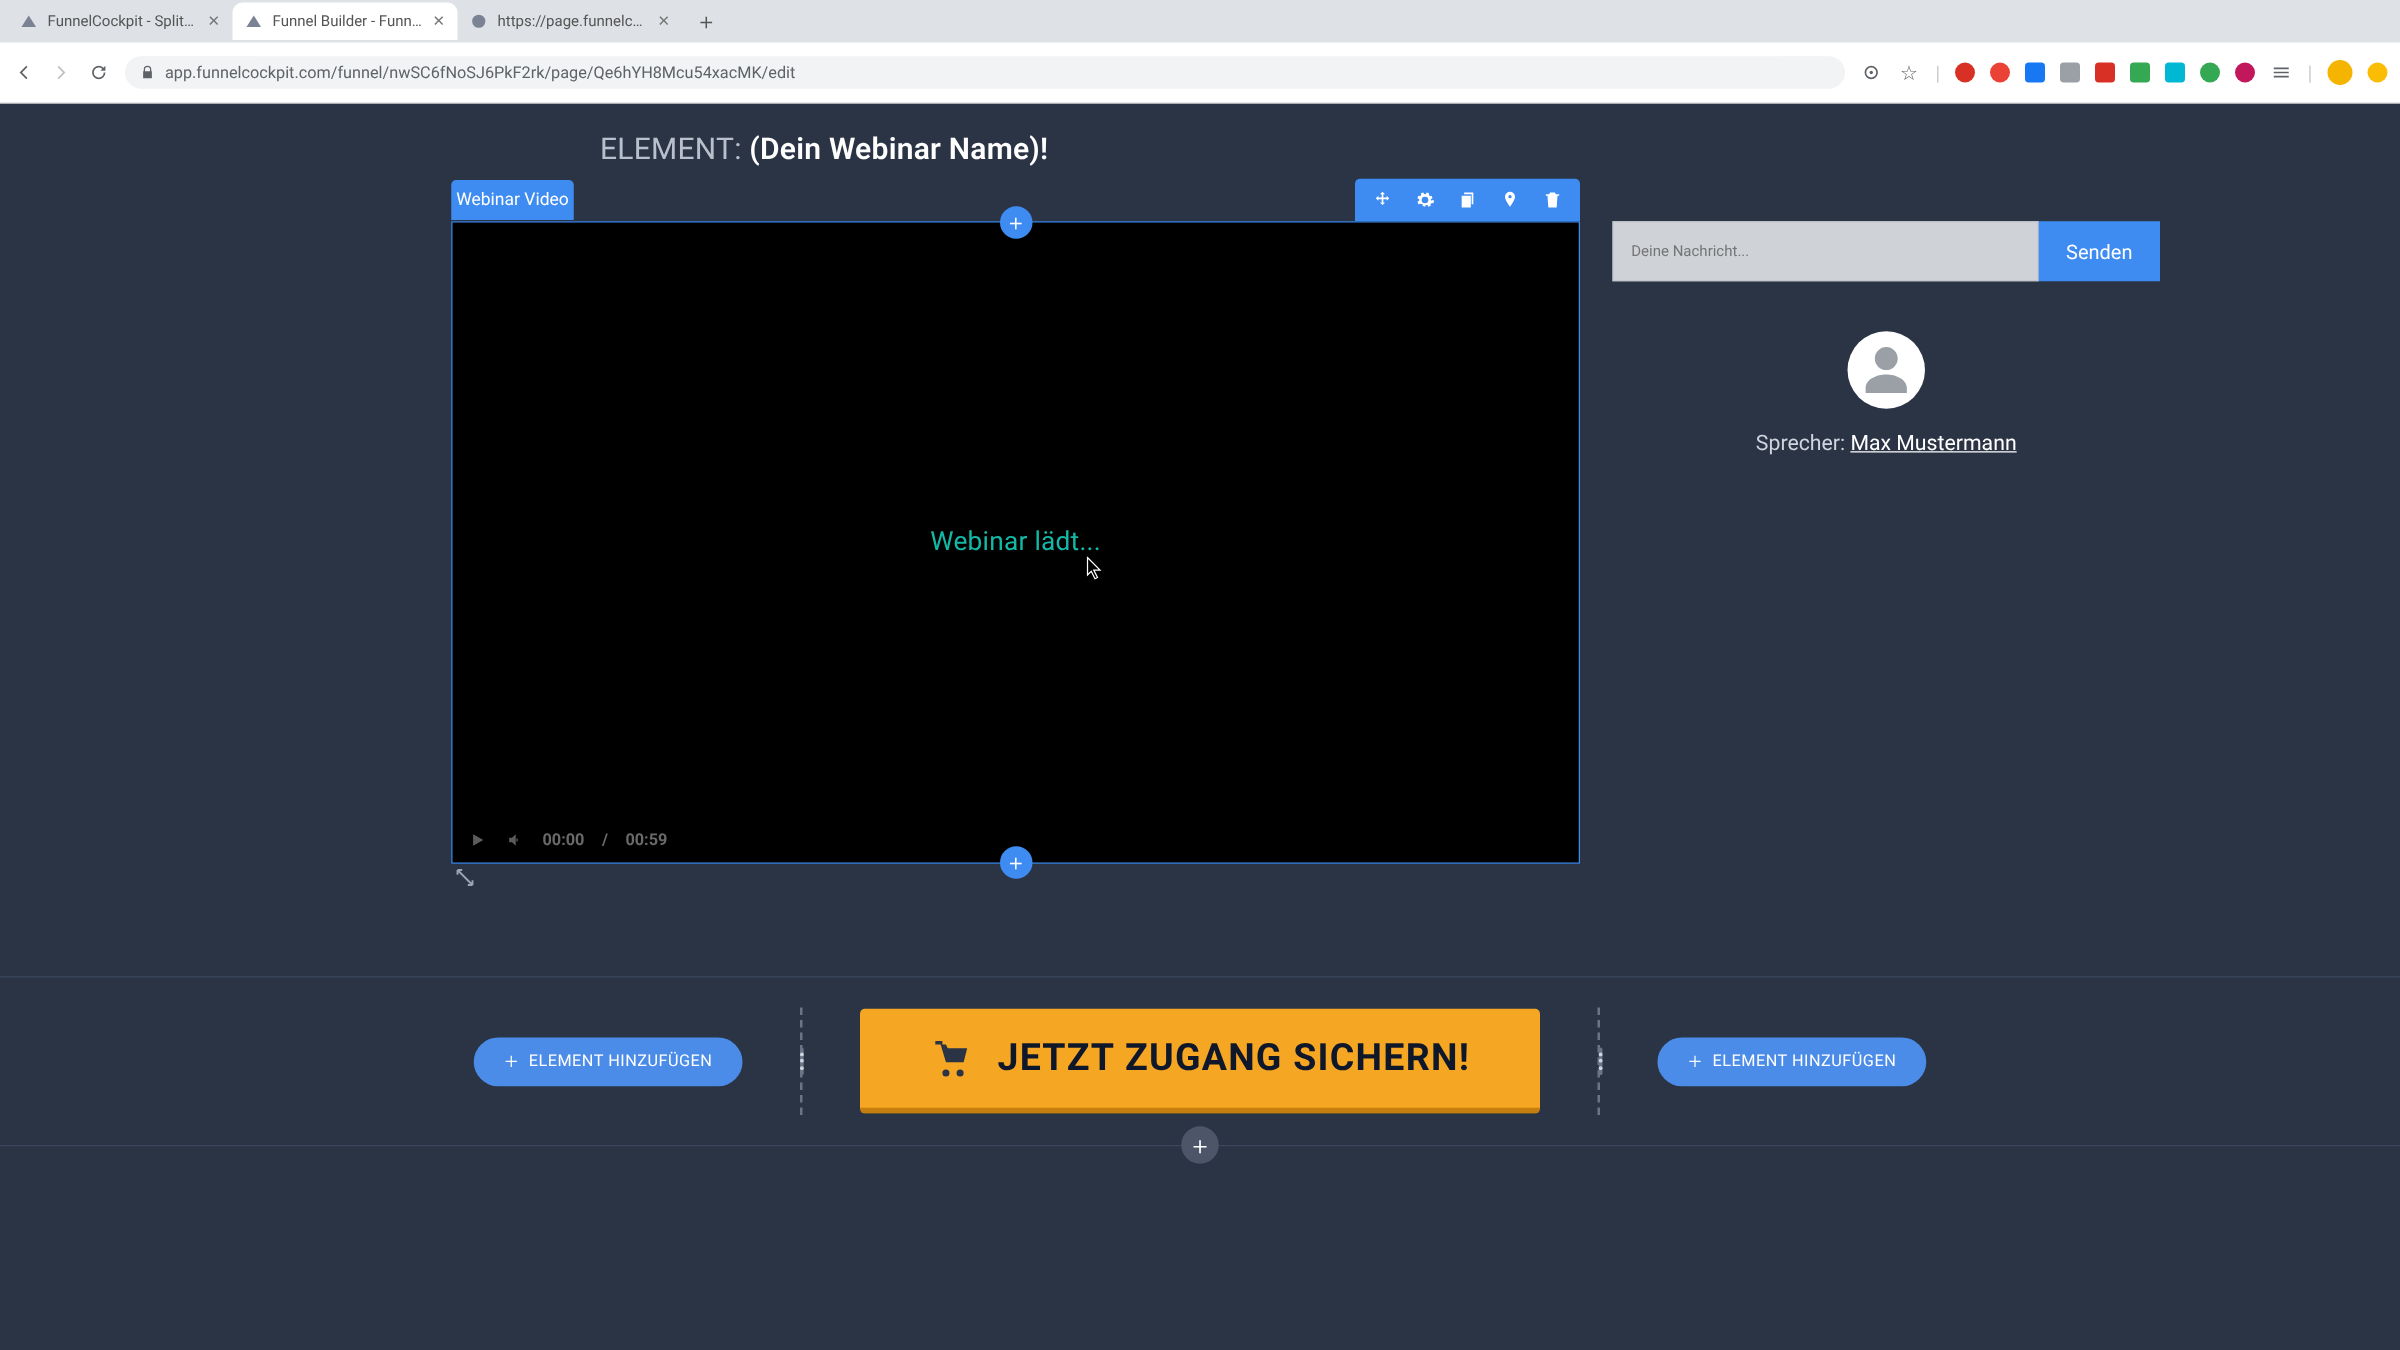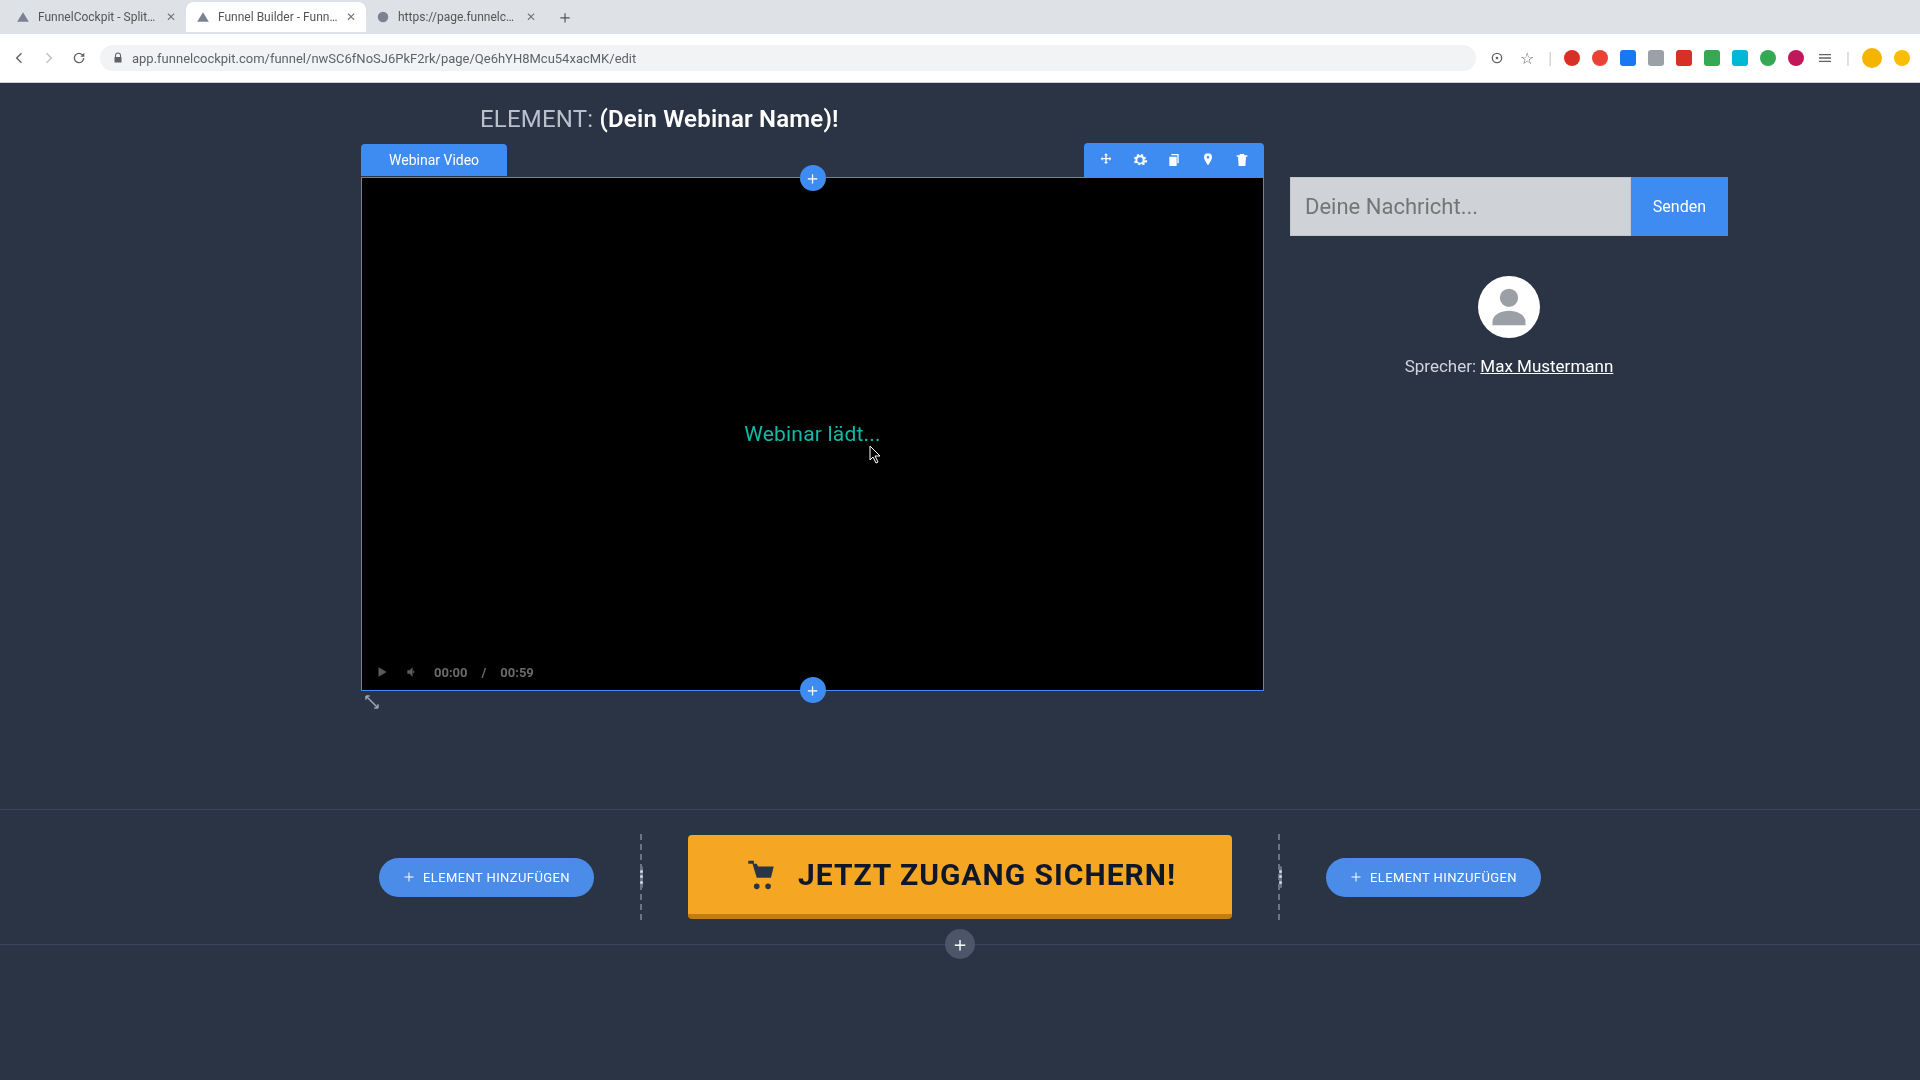--- a/index.html
+++ b/index.html
@@ -26,52 +26,52 @@
 
   
   .title-row { padding-top: 22px; text-align: left; padding-left: 480px; font-size: 24px; color: #fff; letter-spacing: 0.2px; }
   .title-prefix { color: #b8c0cc; font-weight: 400; }
   .title-name { font-weight: 600; color: #fff; }
 
   
   .editor-row { display: flex; align-items: flex-start; gap: 26px; padding-left: 361px; margin-top: 10px; }
   .video-wrap { position: relative; width: 903px; }
   .video-toolbar { display: flex; align-items: center; height: 34px; }
-  .video-label { background: #3e8cf1; color: #fff; font-size: 14px; padding: 8px 28px; border-top-left-radius: 4px; border-top-right-radius: 4px; }
+  .video-label { background: #3e8cf1; color: #fff; font-size: 14px; padding: 8px 4px; border-top-left-radius: 4px; border-top-right-radius: 4px; }
   .video-top-toolbar { margin-left: auto; background: #3e8cf1; display: flex; align-items: center; gap: 18px; padding: 7px 14px; border-top-left-radius: 4px; border-top-right-radius: 4px; height: 34px; }
   .tb-icon { width: 16px; height: 16px; color: #fff; display: flex; align-items: center; justify-content: center; cursor: pointer; }
   .tb-icon svg { width: 16px; height: 16px; fill: #fff; }
 
   .video-canvas { position: relative; width: 903px; height: 514px; background: #000; border: 1px solid #3e8cf1; display: flex; align-items: center; justify-content: center; }
   .video-status { color: #14b8a6; font-size: 21px; letter-spacing: 0.2px; }
   .video-controls { position: absolute; left: 12px; bottom: 10px; display: flex; align-items: center; gap: 14px; color: #6a6a6a; font-size: 13px; font-weight: bold; }
   .vc-icon { width: 16px; height: 16px; display: flex; align-items: center; justify-content: center; opacity: 0.6; }
   .vc-icon svg { fill: #9a9a9a; width: 14px; height: 14px; }
 
   .add-circle { position: absolute; width: 26px; height: 26px; background: #3e8cf1; border-radius: 50%; display: flex; align-items: center; justify-content: center; color: #fff; font-size: 18px; cursor: pointer; left: 50%; transform: translateX(-50%); z-index: 5; }
   .add-top { top: -13px; }
   .add-bottom { bottom: -13px; }
 
   .resize-handle { position: absolute; left: 2px; bottom: -24px; color: #aab2bf; }
   .resize-handle svg { width: 18px; height: 18px; }
 
   
   .chat-side { width: 438px; }
   .chat-input-row { display: flex; margin-top: 34px; }
-  .chat-input { flex: 1; background: #cfd3d7; border: 1px solid #c3c7cb; padding: 16px 14px; font-size: 22px; color: #6b7178; }
+  .chat-input { flex: 1; background: #cfd3d7; border: 1px solid #c3c7cb; padding: 16px 14px; font-size: 12px; color: #6b7178; }
   .chat-send { background: #3e8cf1; color: #fff; border: none; padding: 0 22px; font-size: 16px; cursor: pointer; }
 
   .speaker-block { margin-top: 40px; text-align: center; }
   .speaker-avatar { width: 62px; height: 62px; border-radius: 50%; background: #fff; display: inline-flex; align-items: center; justify-content: center; overflow: hidden; }
   .speaker-avatar svg { width: 44px; height: 44px; fill: #9aa0a6; }
   .speaker-label { margin-top: 18px; color: #cfd5de; font-size: 17px; }
   .speaker-name { color: #fff; text-decoration: underline; }
 
   
-  .cta-row { position: absolute; left: 0; right: 0; top: 698px; border-top: 1px solid #3b475c; border-bottom: 1px solid #3b475c; padding: 24px 0; display: flex; align-items: center; justify-content: center; gap: 46px; margin-top: 28px; }
+  .cta-row { position: absolute; left: 0; right: 0; top: 698px; border-top: 1px solid #3b475c; border-bottom: 1px solid #3b475c; padding: 24px 0; display: flex; align-items: center; justify-content: center; gap: 46px; }
   .sep-vert { width: 2px; height: 86px; border-left: 2px dashed #6a7485; position: relative; display: flex; align-items: center; justify-content: center; }
   .sep-handle { width: 10px; height: 22px; background: #6a7485; border-radius: 5px; display: flex; flex-direction: column; align-items: center; justify-content: space-around; padding: 3px 0; }
   .sep-handle span { width: 3px; height: 3px; background: #cfd5de; border-radius: 50%; }
   .cta-btn-big { background: #f5a623; border-bottom: 5px solid #c47e0e; color: #0f172a; font-weight: 700; letter-spacing: 1px; font-size: 30px; padding: 22px 56px; border-radius: 4px; display: flex; align-items: center; gap: 20px; cursor: pointer; }
   .cta-btn-big svg { width: 34px; height: 34px; fill: #2b3445; }
   .pill-btn { background: #4a8ce8; color: #fff; border-radius: 24px; padding: 12px 24px; font-size: 13px; letter-spacing: 0.4px; display: flex; align-items: center; gap: 8px; cursor: pointer; white-space: nowrap; }
   .pill-btn svg { width: 12px; height: 12px; fill: #fff; }
   .section-add { position: absolute; width: 30px; height: 30px; background: #4d5668; border-radius: 50%; color: #fff; font-size: 20px; display: flex; align-items: center; justify-content: center; bottom: -15px; left: 50%; transform: translateX(-50%); cursor: pointer; }
 
   .cursor { position: absolute; pointer-events: none; z-index: 100; }

